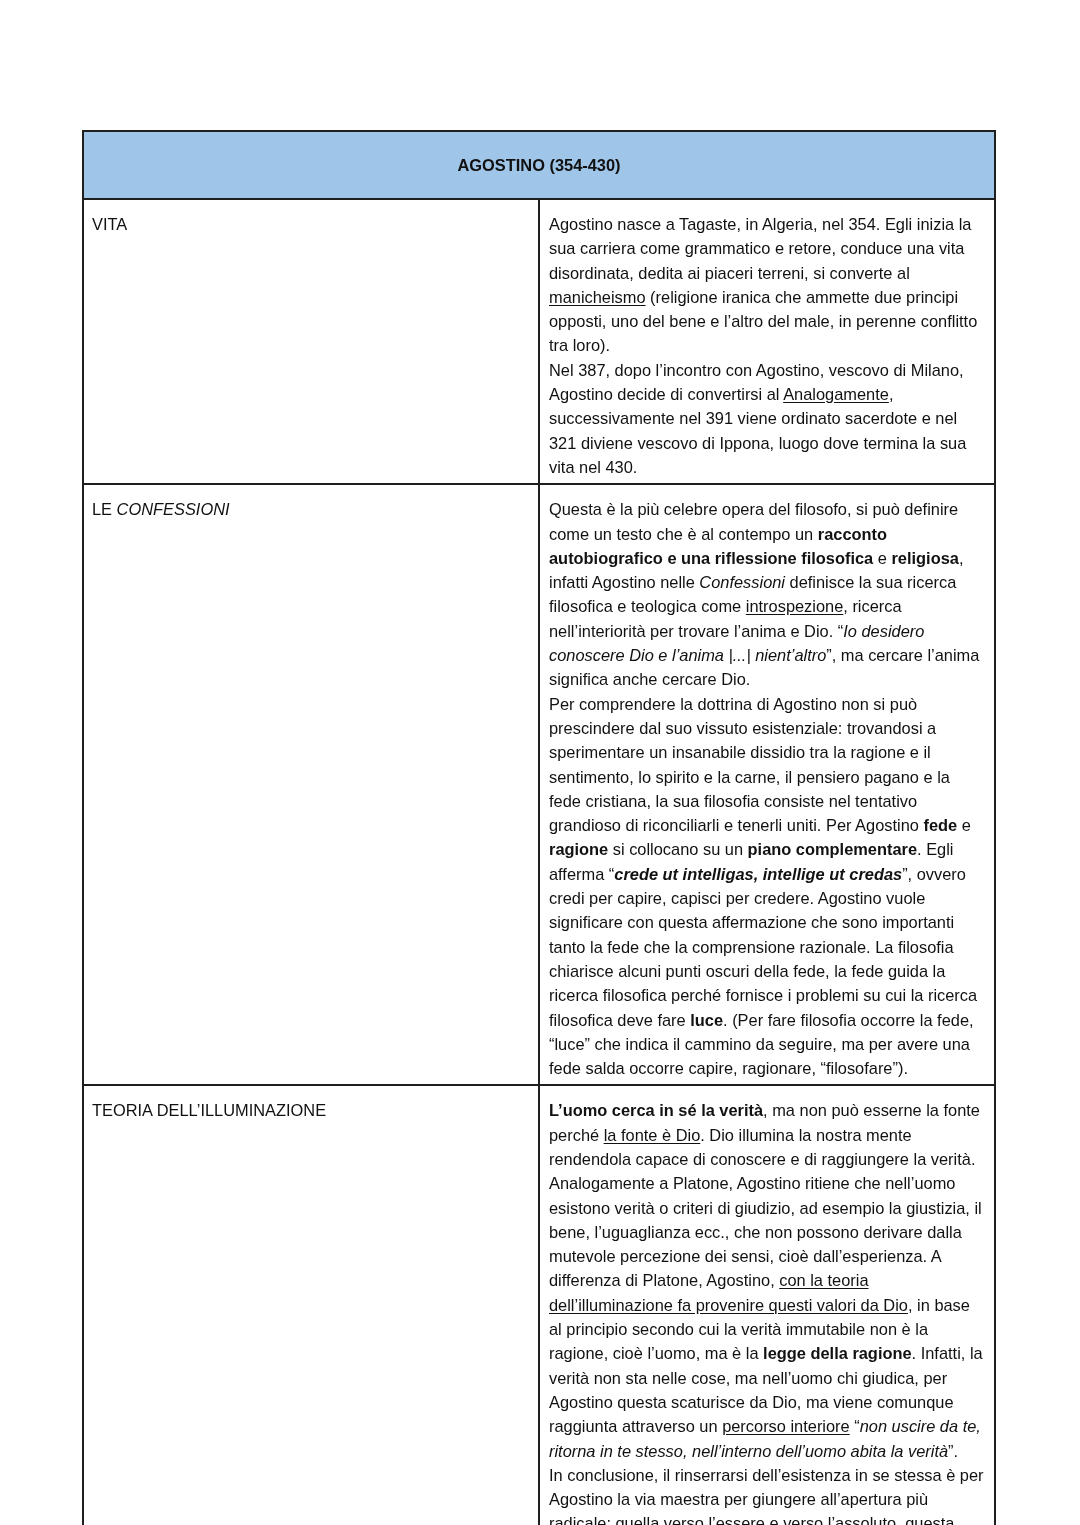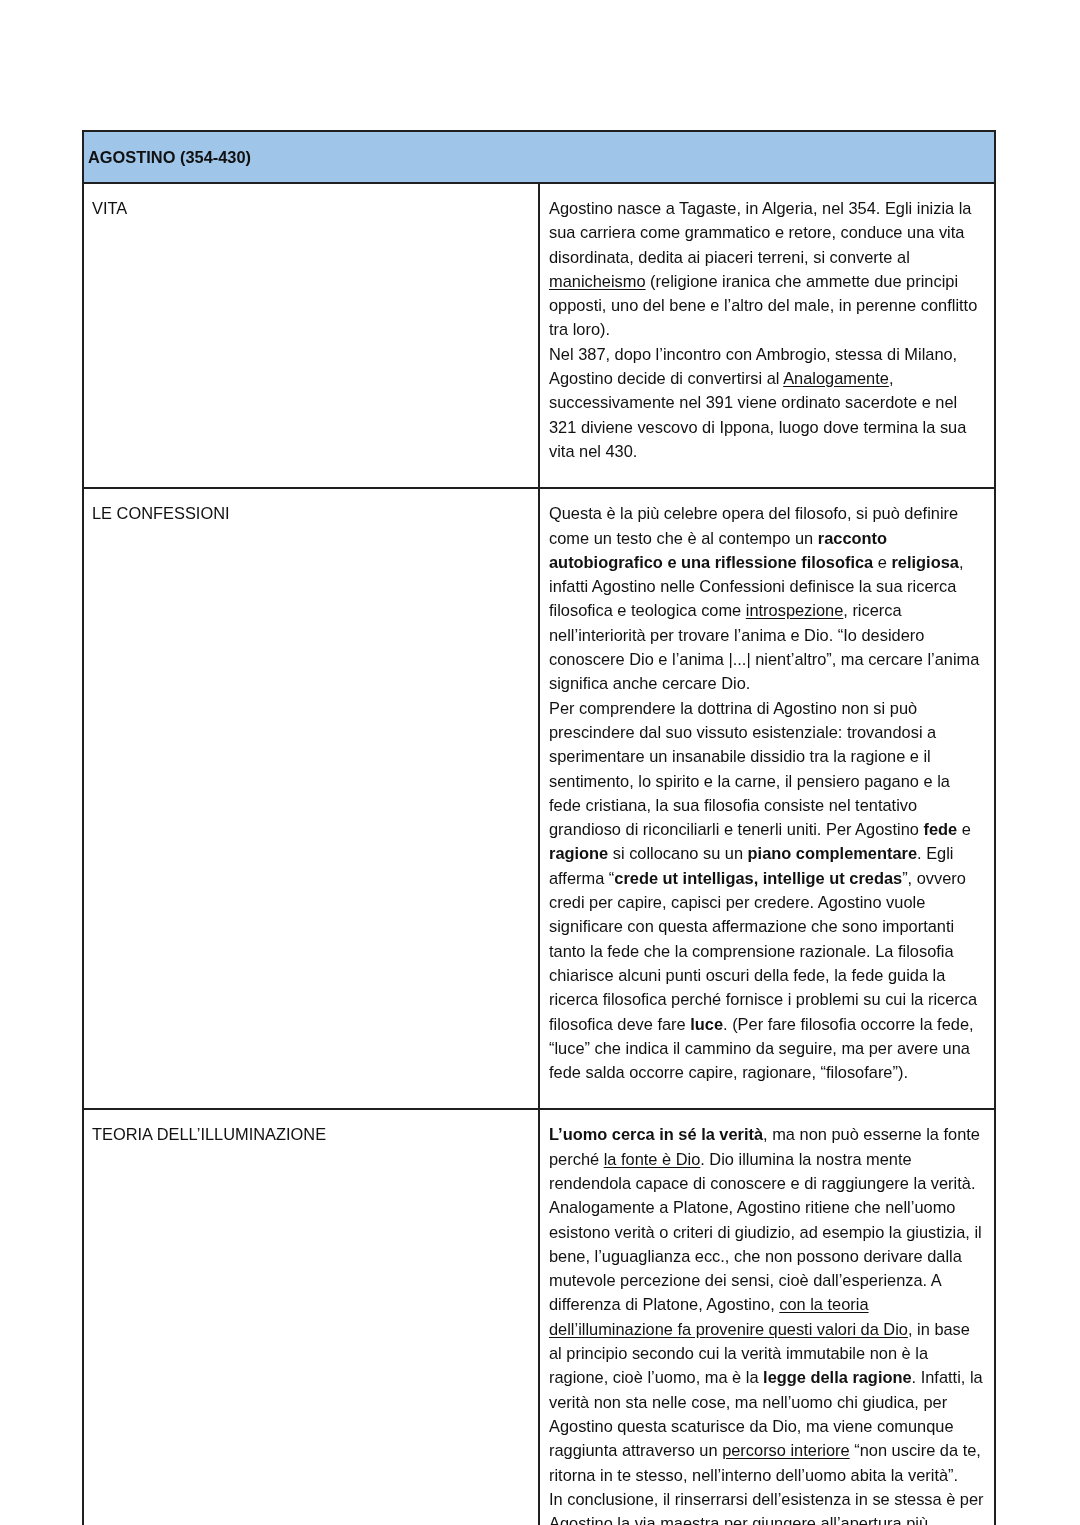--- a/index.html
+++ b/index.html
@@ -26,53 +26,54 @@
       table-layout: fixed;
     }
     table.doc td {
       border: 2px solid #1f1f1f;
       vertical-align: top;
       font-size: 16.4px;
       line-height: 24.3px;
     }
     td.header-cell {
       background: #9fc5e8;
+      text-align: center;
       font-weight: bold;
       height: 42px;
       vertical-align: middle !important;
-      padding: 4px;
+      padding: 12px;
     }
     td.label-cell {
       width: 192px;
       padding: 12px 8px 10px 8px;
     }
     td.content-cell {
-      padding: 12px 10px 24px 9px;
+      padding: 12px 10px 4px 9px;
       margin-top: 16px;
     }
     .b { font-weight: bold; }
-    .i { }
+    .i { font-style: italic; }
     .u { text-decoration: underline; text-underline-offset: 2px; }
     .p { display: block; }
   </style>
 </head>
 <body>
 
 <div class="page">
   <table class="doc">
     <tbody>
       <tr>
         <td class="header-cell" colspan="2">AGOSTINO (354-430)</td>
       </tr>
 
       <tr>
         <td class="label-cell">VITA</td>
         <td class="content-cell">
             <span class="p"><span>Agostino nasce a Tagaste, in Algeria, nel 354. Egli inizia la sua carriera come grammatico e retore, conduce una vita disordinata, dedita ai piaceri terreni, si converte al </span><span class="u">manicheismo</span><span> (religione iranica che ammette due principi opposti, uno del bene e l’altro del male, in perenne conflitto tra loro).</span></span>
-            <span class="p"><span>Nel 387, dopo l’incontro con Ambrogio, stessa di Milano, Agostino decide di convertirsi al </span><span class="u">Analogamente</span><span>, successivamente nel 391 viene ordinato sacerdote e nel 321 diviene vescovo di Ippona, luogo dove termina la sua vita nel 430.</span></span>
+            <span class="p"><span>Nel 387, dopo l’incontro con Agostino, vescovo di Milano, Agostino decide di convertirsi al </span><span class="u">Analogamente</span><span>, successivamente nel 391 viene ordinato sacerdote e nel 321 diviene vescovo di Ippona, luogo dove termina la sua vita nel 430.</span></span>
           </td>
       </tr>
 
       <tr>
         <td class="label-cell"><span>LE </span><span class="i">CONFESSIONI</span></td>
         <td class="content-cell">
             <span class="p"><span>Questa è la più celebre opera del filosofo, si può definire come un testo che è al contempo un </span><span class="b">racconto autobiografico e una riflessione filosofica</span><span> e </span><span class="b">religiosa</span><span>, infatti Agostino nelle </span><span class="i">Confessioni</span><span> definisce la sua ricerca filosofica e teologica come </span><span class="u">introspezione</span><span>, ricerca nell’interiorità per trovare l’anima e Dio. “</span><span class="i">Io desidero conoscere Dio e l’anima |...| nient’altro</span><span>”, ma cercare l’anima significa anche cercare Dio.</span></span>
             <span class="p"><span>Per comprendere la dottrina di Agostino non si può prescindere dal suo vissuto esistenziale: trovandosi a sperimentare un insanabile dissidio tra la ragione e il sentimento, lo spirito e la carne, il pensiero pagano e la fede cristiana, la sua filosofia consiste nel tentativo grandioso di riconciliarli e tenerli uniti. Per Agostino </span><span class="b">fede</span><span> e </span><span class="b">ragione</span><span> si collocano su un </span><span class="b">piano complementare</span><span>. Egli afferma “</span><span class="b i">crede ut intelligas, intellige ut credas</span><span>”, ovvero credi per capire, capisci per credere. Agostino vuole significare con questa affermazione che sono importanti tanto la fede che la comprensione razionale. La filosofia chiarisce alcuni punti oscuri della fede, la fede guida la ricerca filosofica perché fornisce i problemi su cui la ricerca filosofica deve fare </span><span class="b">luce</span><span>. (Per fare filosofia occorre la fede, “luce” che indica il cammino da seguire, ma per avere una fede salda occorre capire, ragionare, “filosofare”).</span></span>
           </td>
       </tr>

